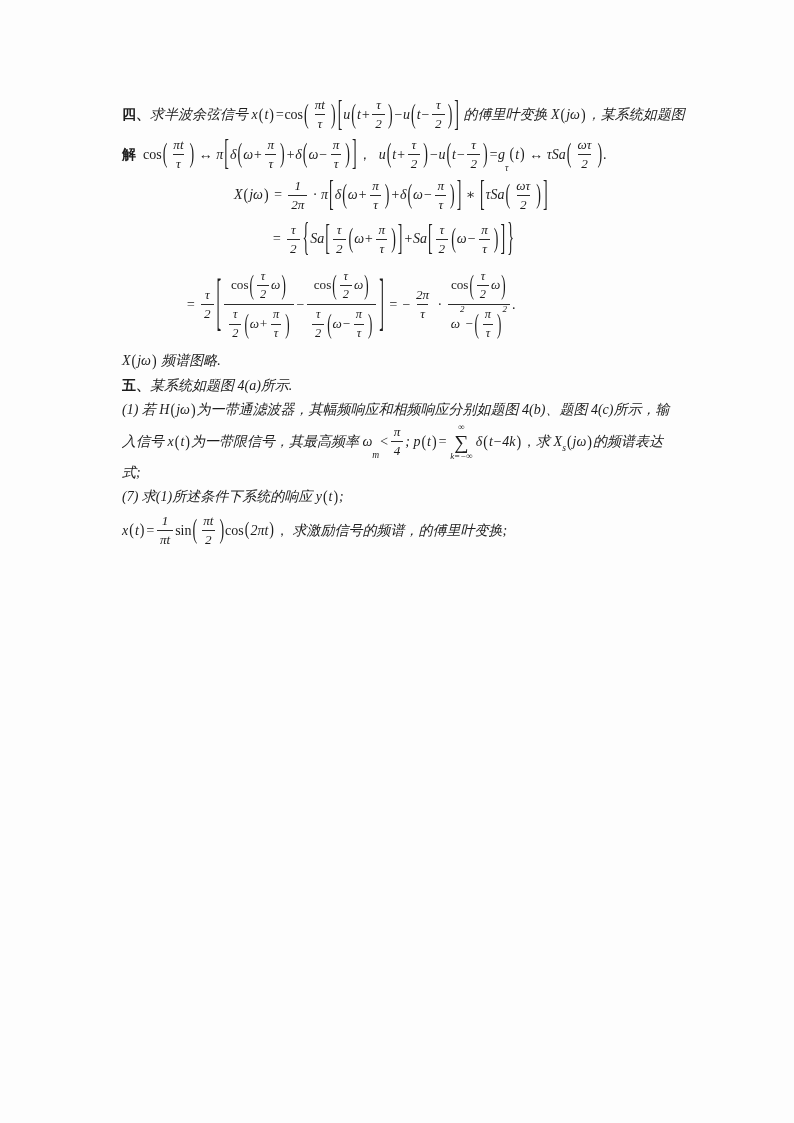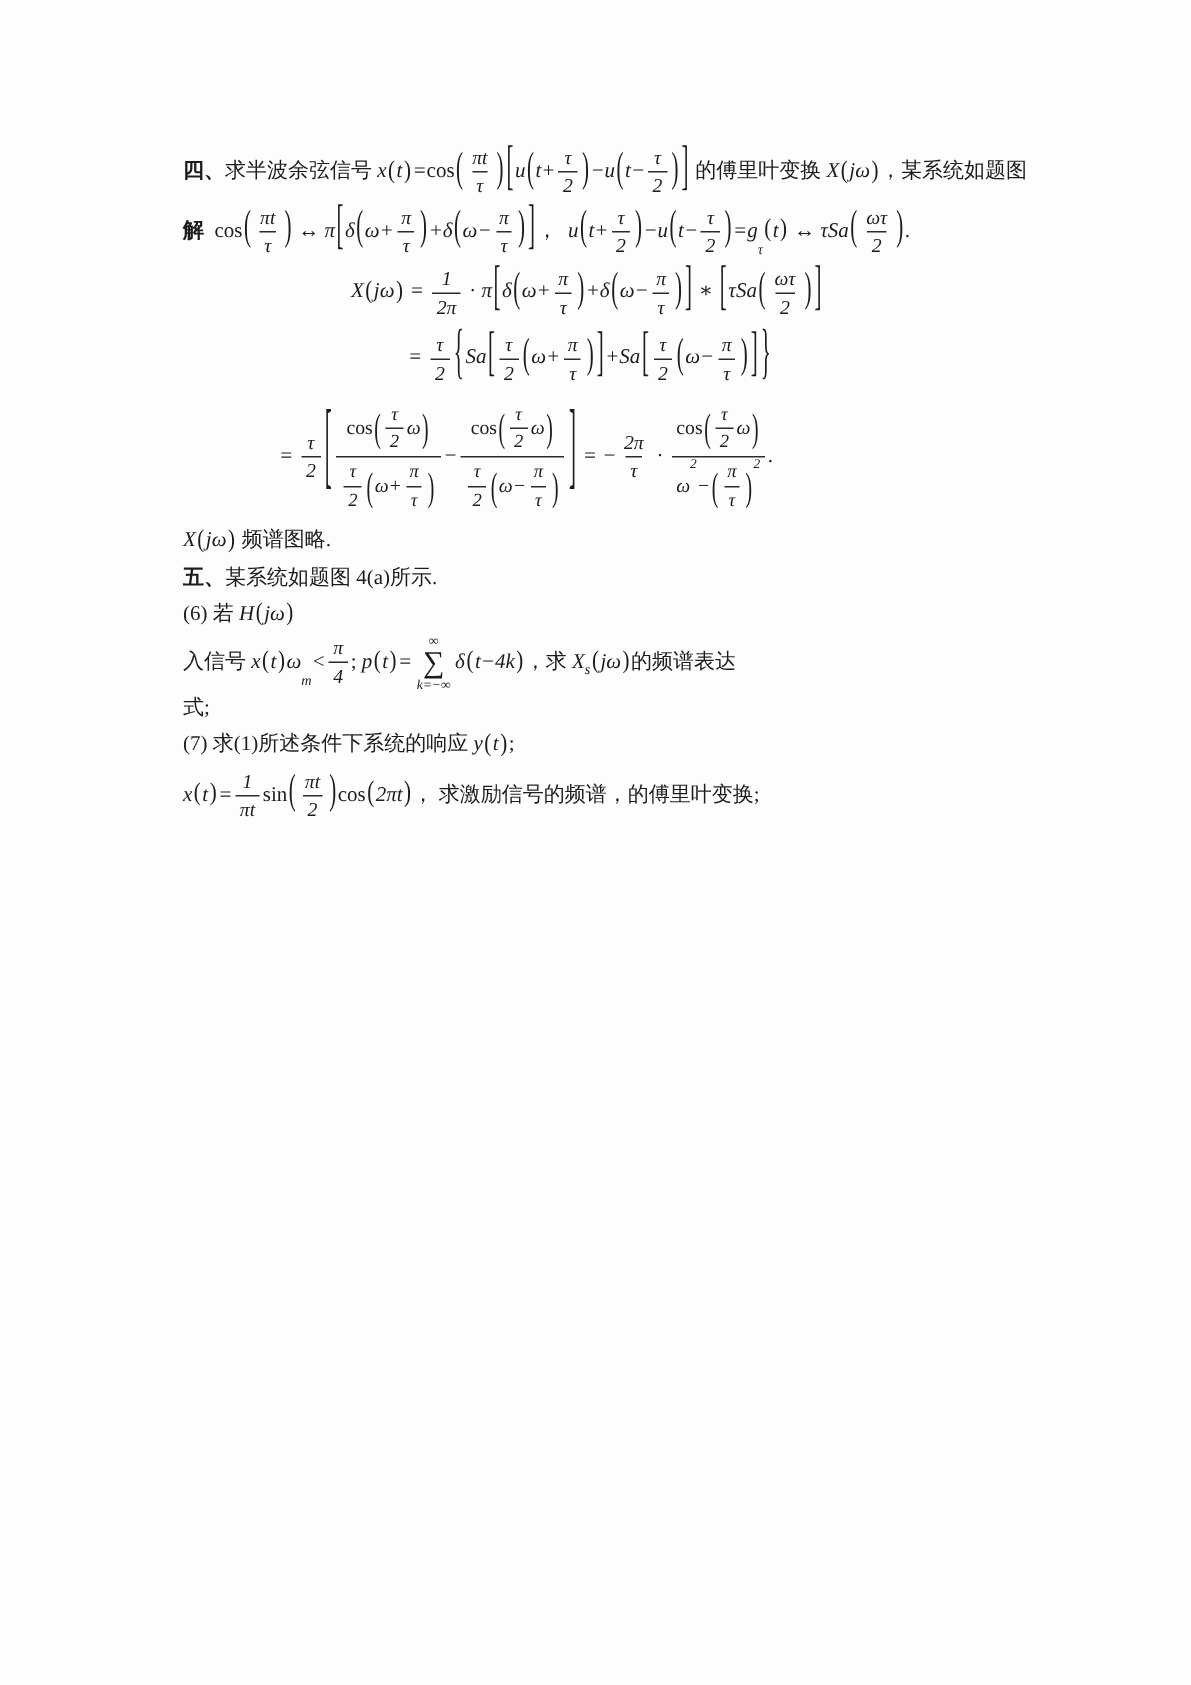--- a/index.html
+++ b/index.html
@@ -8,21 +8,21 @@
     position:relative;overflow:hidden;
     font-family:"Liberation Serif","DejaVu Serif",serif;
     color:#1c1c1c;
   }
   .content{
     position:absolute;left:122px;top:96px;width:560px;
     font-size:14px;line-height:1.75;
   }
   
   .tline{display:flex;align-items:center;min-height:24px;}
-  .tx{white-space:pre;}
+  .tx{white-space:pre;font-style:italic;}
   .bld{font-weight:700;white-space:pre;}
   
   .eq{display:flex;align-items:center;margin:3px 0;}
   .eq1{margin-left:112px;}
   .eq2{margin-left:150px;margin-top:6px;}
   .eq3{margin-left:64px;margin-top:8px;margin-bottom:6px;}
   
   .fm{display:inline-flex;align-items:center;vertical-align:middle;}
   .fm,.row,.num,.den{display:inline-flex;align-items:center;}
   .it{font-style:italic;white-space:pre;}
@@ -455,37 +455,39 @@
         </span>
       <span class="tx"> 频谱图略.</span>
     </div>
 
     <div class="tline">
       <span class="bld">五、</span>
       <span class="tx">某系统如题图 4(a)所示.</span>
     </div>
 
     <div class="tline">
-      <span class="tx">(6) 若 </span>
+      <span class="tx">(1) 若 </span>
       <span class="fm">
           <span class="it">H</span>
           <span class="br" style="transform: scaleY(1.2);">(</span>
           <span class="it">jω</span>
           <span class="br" style="transform: scaleY(1.2);">)</span>
         </span>
+      <span class="tx">为一带通滤波器，其幅频响应和相频响应分别如题图 4(b)、题图 4(c)所示，输</span>
     </div>
 
     <div class="tline">
       <span class="tx">入信号 </span>
       <span class="fm">
           <span class="it">x</span>
           <span class="br" style="transform: scaleY(1.2);">(</span>
           <span class="it">t</span>
           <span class="br" style="transform: scaleY(1.2);">)</span>
         </span>
+      <span class="tx">为一带限信号，其最高频率 </span>
       <span class="fm">
           <span class="it">ω</span>
           <span class="sb">m</span>
           <span class="it">&lt;</span>
           <span class="frac">
             <span class="num">
               <span class="it">π</span>
             </span>
             <span class="den">
               <span class="it">4</span>

